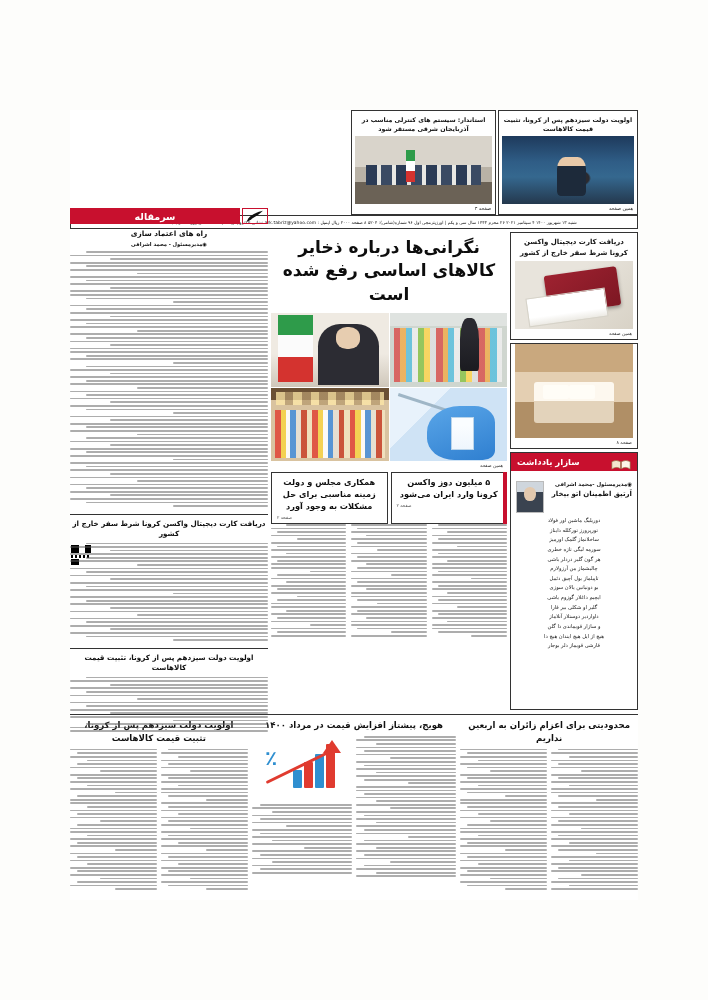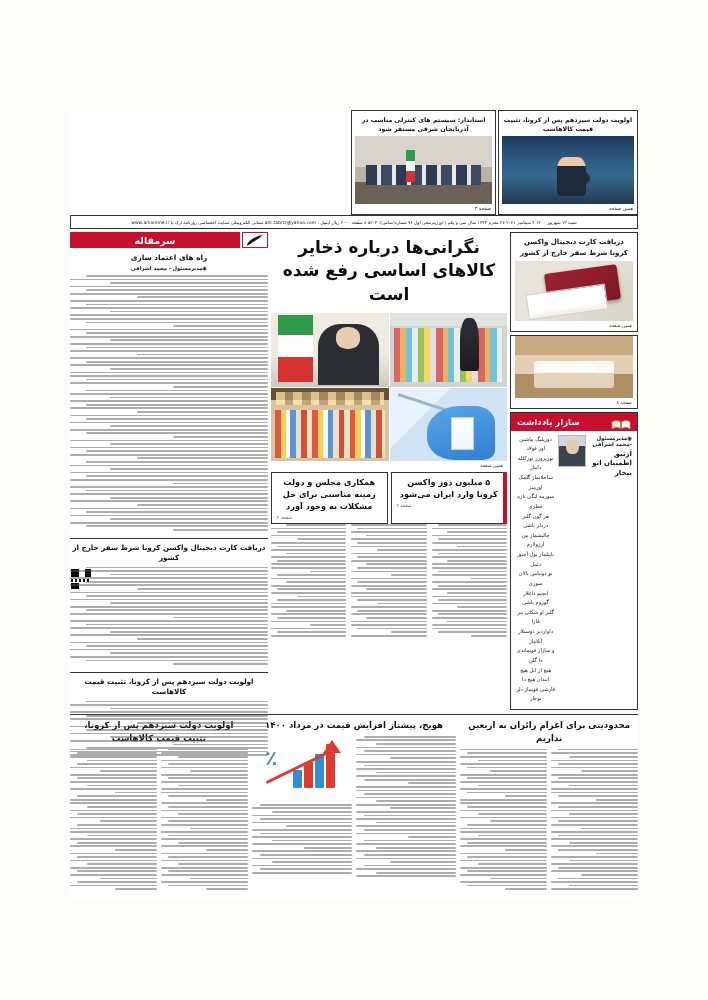--- a/index.html
+++ b/index.html
@@ -125,21 +125,21 @@
 
   
   .main-grid {
     display: flex; flex-direction: row;
     margin-top: 3px;
     height: 478px;
     gap: 3px;
   }
   .col-left  { width: 128px; display: flex; flex-direction: column; gap: 3px; }
   .col-mid   { flex: 1;  display: flex; flex-direction: column; }
-  .col-right { width: 198px; display: flex; flex-direction: column; gap: 2px; }
+  .col-right { width: 198px; display: flex; flex-direction: column; gap: 2px; justify-content: center; }
 
   
   .sidebox { border: 1px solid #333; background: #fff; display: flex; flex-direction: column; }
   .sidebox-title {
     font-size: 7px; font-weight: bold; text-align: center;
     line-height: 1.5; padding: 4px 4px 3px; direction: rtl; color: #111;
   }
   .sidebox-photo { flex: 1; margin: 0 4px; min-height: 60px; position: relative; overflow: hidden; }
   .photo-passport {
     background: linear-gradient(135deg,#e8e4dc 0 40%, #d8d2c6 100%);
@@ -175,21 +175,21 @@
 
   
   .red-head {
     background: #c8102e; color: #fff;
     display: flex; align-items: center; justify-content: space-between;
     padding: 3px 6px; height: 18px;
   }
   .red-head-text { font-size: 8.5px; font-weight: bold; direction: rtl; }
   .book-icon { width: 20px; height: 12px; }
 
-  .note-body { padding: 4px 5px 5px; display: flex; flex-direction: row; gap: 3px; }
+  .note-body { padding: 10px 5px 5px; display: flex; flex-direction: column; gap: 3px; }
   .note-top { display: flex; flex-direction: row-reverse; gap: 4px; align-items: flex-start; }
   .note-head-text { flex: 1; direction: rtl; text-align: right; }
   .note-byline { font-size: 5.4px; font-weight: bold; color: #111; }
   .note-title { font-size: 7px; font-weight: bold; color: #111; margin-top: 3px; line-height: 1.4; }
   .note-portrait {
     width: 28px; height: 32px; flex: none;
     background: linear-gradient(180deg,#cfd6dd 0 34%, #3a4350 34% 100%);
     position: relative; overflow: hidden; border: 1px solid #bbb;
   }
   .note-portrait::after {

